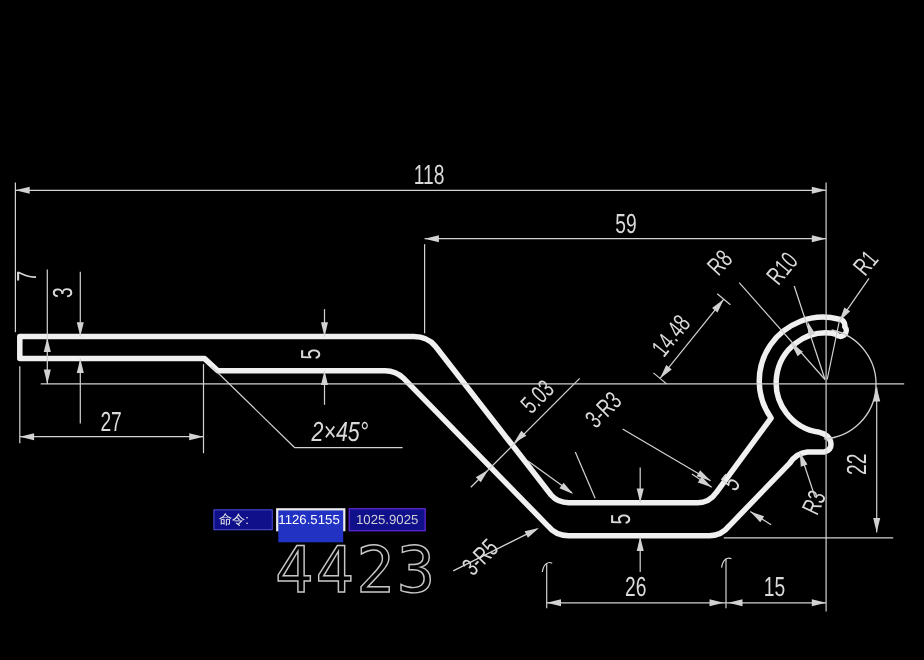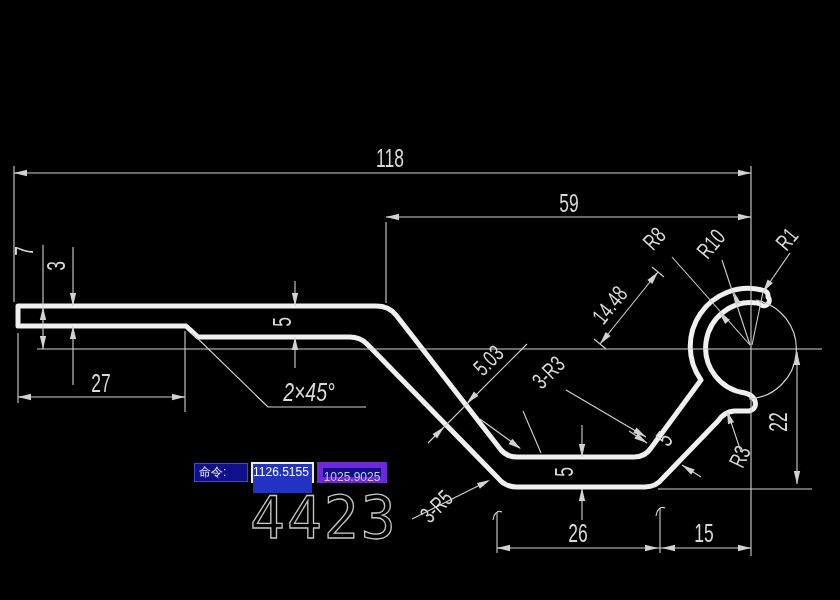--- a/index.html
+++ b/index.html
@@ -11,21 +11,21 @@
   .dimtxt.it{font-style:italic;}
   
   .cmdbox{position:absolute;box-sizing:border-box;font-size:12px;
           font-family:Liberation Sans, sans-serif;white-space:nowrap;}
   #cmd-prompt{left:194px;top:463px;width:54px;height:19px;background:#10108a;
               border:1px solid #4848c0;color:#ededed;line-height:17px;padding-left:4px;}
   #cmd-x{left:251px;top:462px;width:63px;height:21px;background:#ececec;padding:2px;}
   #cmd-x span{display:block;height:29px;line-height:17px;background:#2233c4;color:#fff;
               text-align:left;}
   #cmd-y{left:317px;top:462px;width:70px;height:21px;background:#10108a;
-         border:6px solid #6d28d9;color:#cfcfd8;line-height:19px;text-align:center;}
+         border:1px solid #6d28d9;color:#cfcfd8;line-height:19px;text-align:center;}
 </style>
 </head>
 <body>
 
 <div id="screen">
 
   <svg id="drawing" width="840" height="600" viewBox="0 0 840 600">
 
     <path d="M 18 306 L 376 306 Q 389 306 396 315 L 501 450 Q 507 457 517 457
              L 634 457 Q 645 457 651 448 L 701 380

